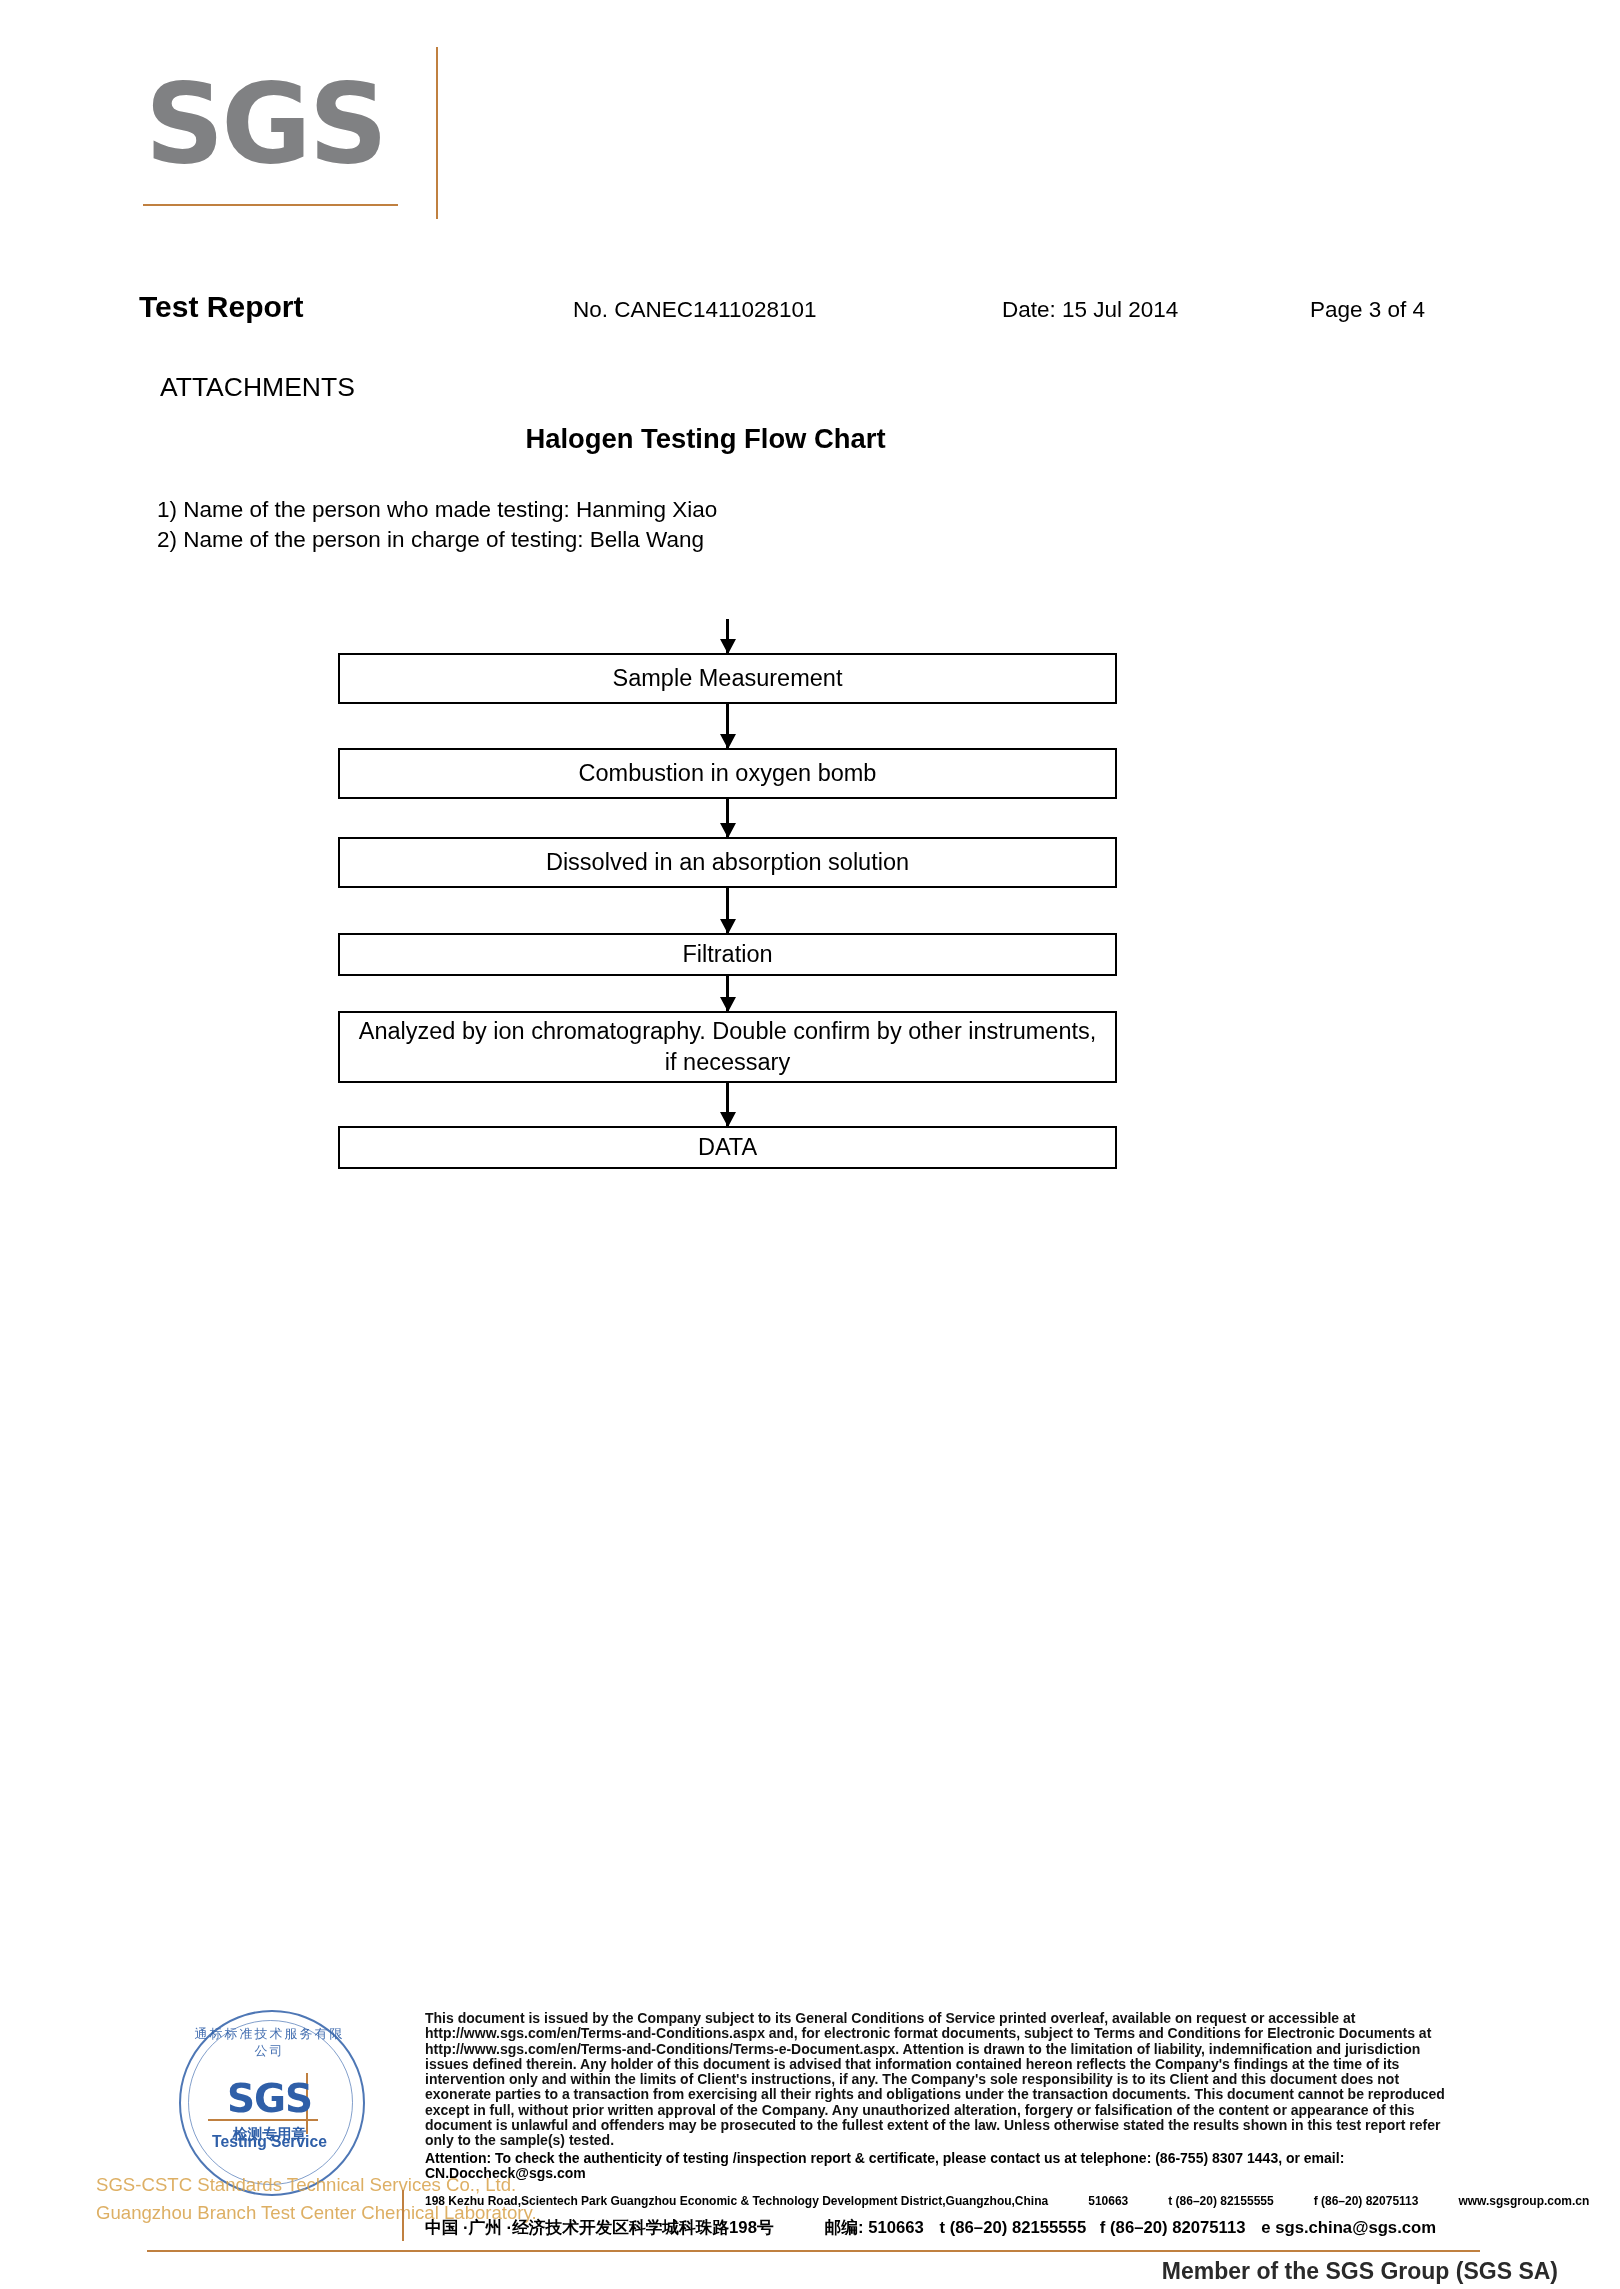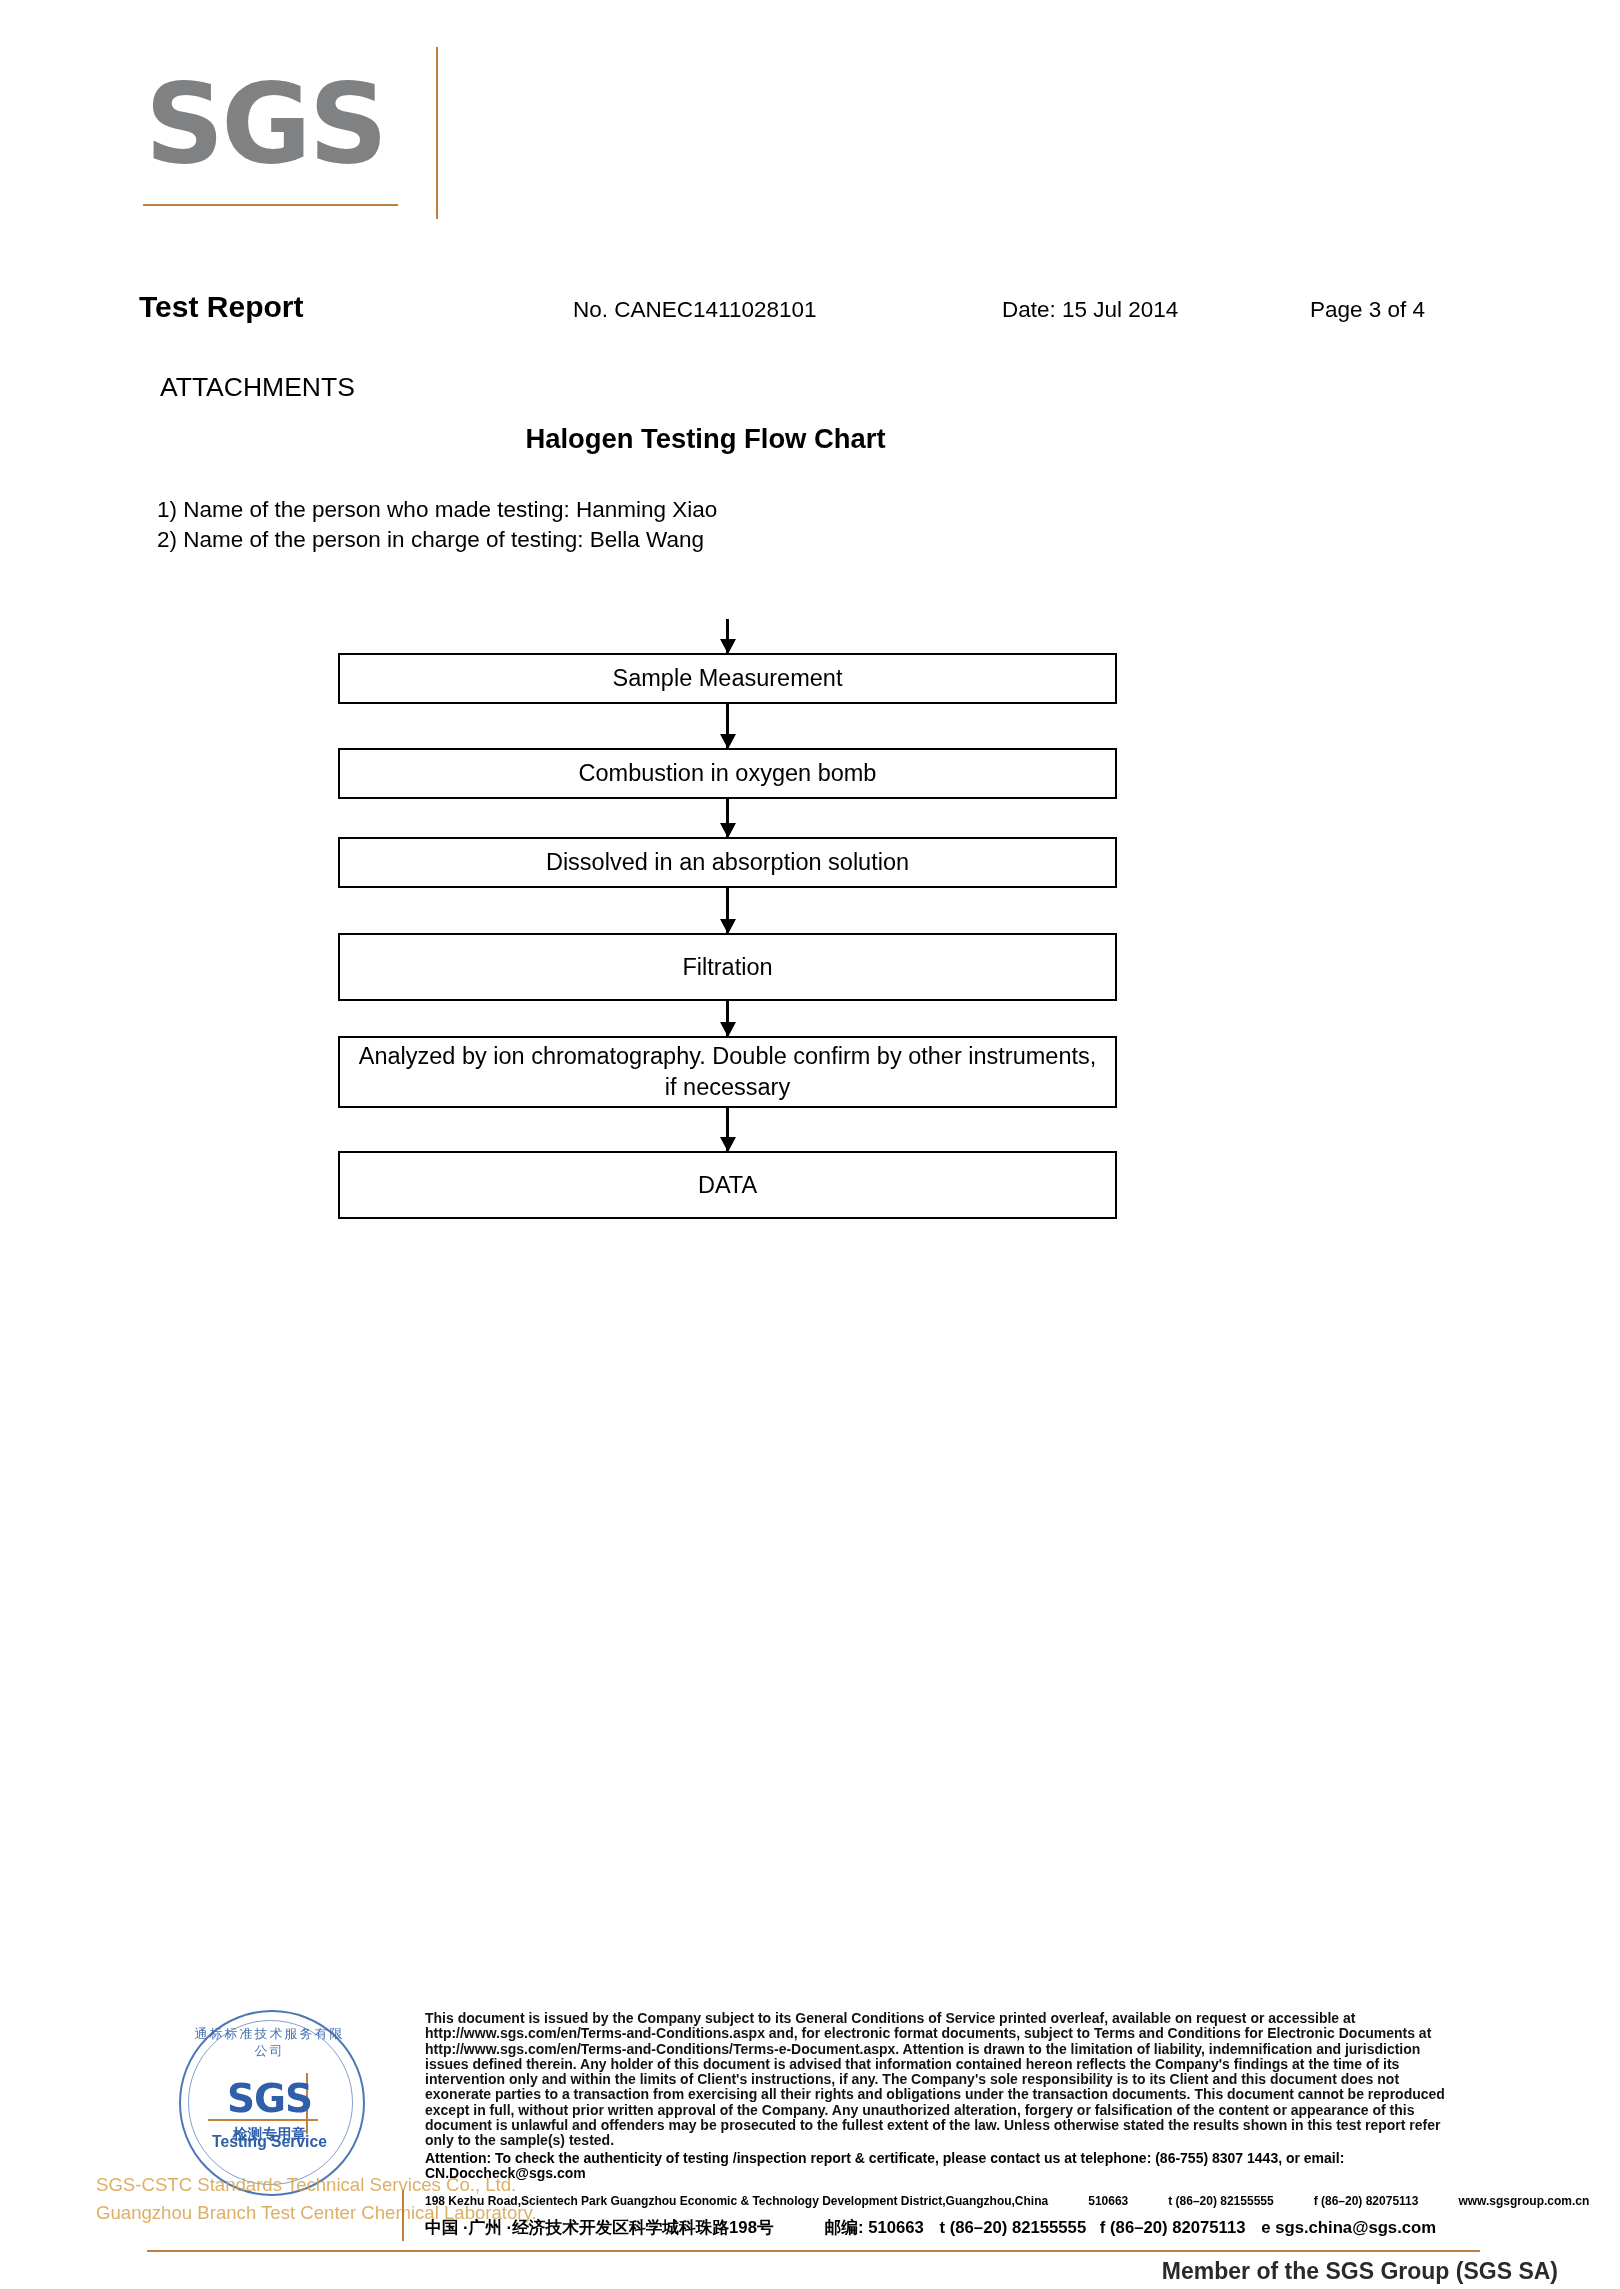--- a/index.html
+++ b/index.html
@@ -132,21 +132,21 @@
     background: #ffffff;
     display: flex;
     align-items: center;
     justify-content: center;
     text-align: center;
     font-size: 23.5px;
     line-height: 31px;
     padding: 0 15.7px;
   }
   .fbox.h1 { height: 51px; }
-  .fbox.h2 { height: 68px; }
+  .fbox.h2 { height: 43px; }
   .arrow {
     position: relative;
     width: 100%;
     display: flex;
     justify-content: center;
   }
   .arrow .shaft {
     width: 2.9px;
     background: #000000;
   }

